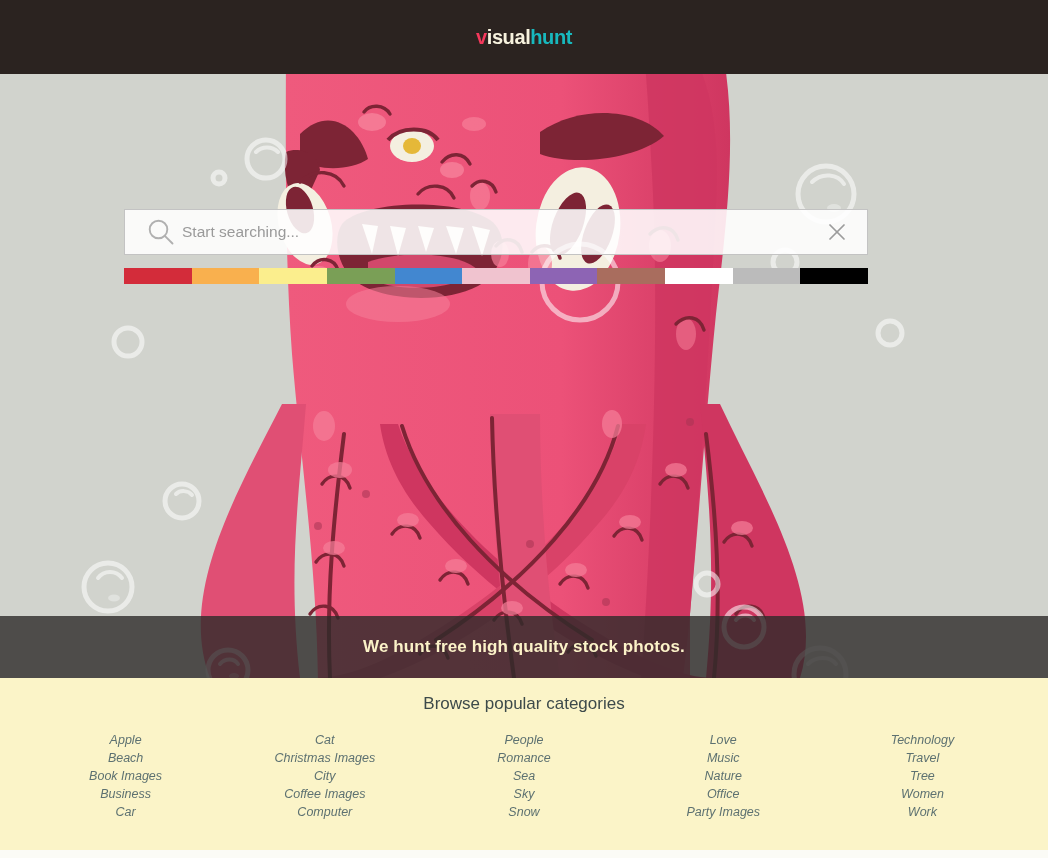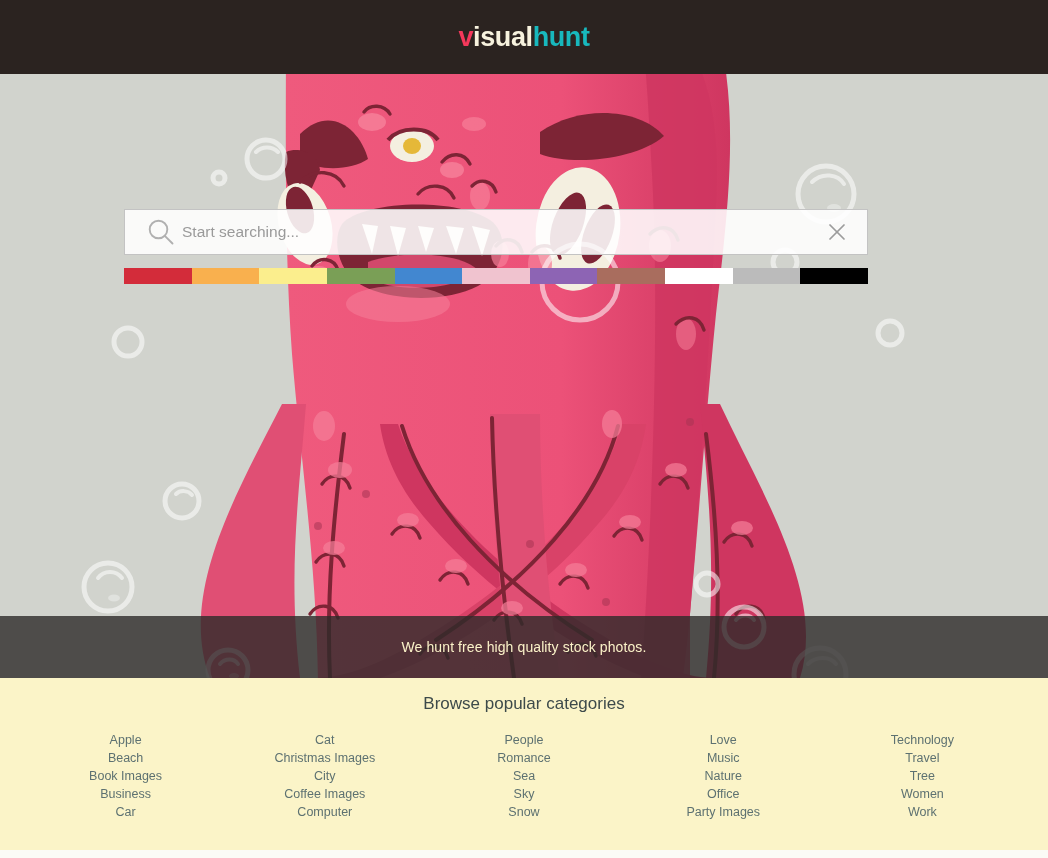--- a/index.html
+++ b/index.html
@@ -16,21 +16,21 @@
     position: relative;
     width: 1048px;
     height: 74px;
     background: #2b2320;
     display: flex;
     align-items: center;
     justify-content: center;
     z-index: 30;
   }
   .logo {
-    font-size: 27px;
+    font-size: 20px;
     font-weight: bold;
     letter-spacing: -0.4px;
     line-height: 1;
     user-select: none;
   }
   .logo .lv { color: #f4385b; }
   .logo .lisual { color: #f7f2de; }
   .logo .lhunt { color: #18b8bd; }
 
   
@@ -111,22 +111,23 @@
     width: 1048px;
     height: 62px;
     background: rgba(45,43,41,0.80);
     display: flex;
     align-items: center;
     justify-content: center;
     z-index: 14;
   }
   .tagline {
     color: #fbf2c8;
-    font-size: 14px;
+    font-size: 17px;
     letter-spacing: 0.1px;
+    font-weight: bold;
   }
 
   
   .categories {
     position: relative;
     width: 1048px;
     height: 172px;
     background: #fbf4c8;
     padding-top: 16px;
   }
@@ -140,20 +141,21 @@
   .cat-grid {
     display: flex;
     width: 1048px;
     padding: 0 26px;
   }
   .cat-col {
     flex: 1 1 0;
     display: flex;
     flex-direction: column;
     align-items: center;
+    font-style: italic;
   }
   .cat-link {
     font-size: 12.5px;
     color: #5d7171;
     text-decoration: none;
     line-height: 18px;
     cursor: pointer;
     white-space: nowrap;
   }
 

